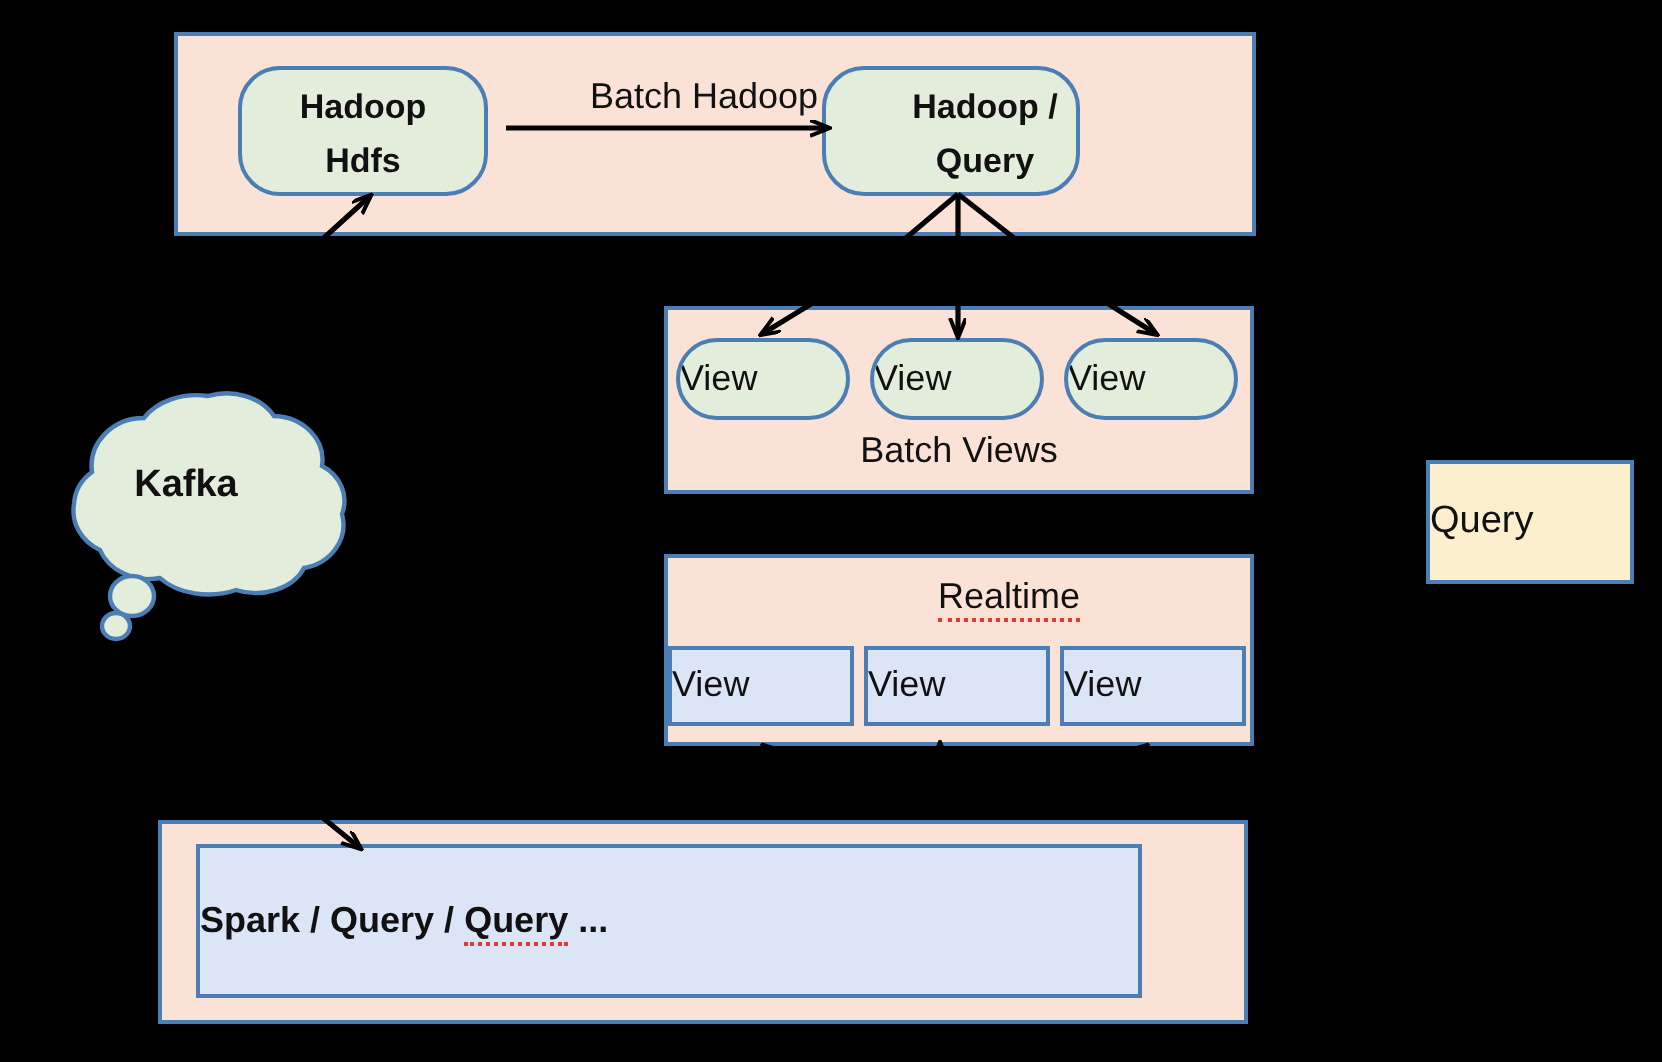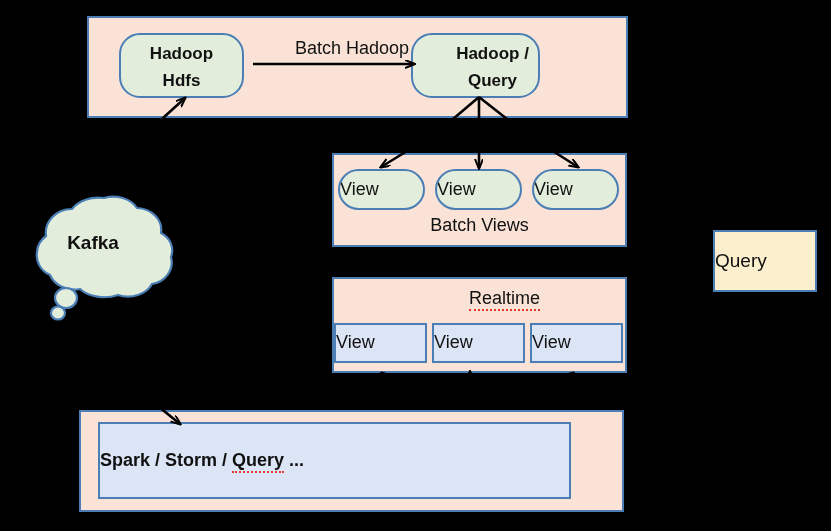--- a/index.html
+++ b/index.html
@@ -181,21 +181,21 @@
       <span class="lbl">View</span>
     </div>
     <div class="box box-blue view-rt" id="view-rt-3">
       <span class="lbl">View</span>
     </div>
   </div>
 
   <div class="panel" id="panel-speed">
     <div class="box box-blue" id="box-speed">
       <span class="lbl bold">
-        <span>Spark / Storm / </span><span class="spell">Query</span><span> ...</span>
+        <span>Spark / Query / </span><span class="spell">Query</span><span> ...</span>
       </span>
     </div>
   </div>
 
   <div class="box box-cream" id="box-query">
     <span class="lbl">Query</span>
   </div>
 
   <svg id="kafka-cloud" viewBox="0 0 190 140">
     <g fill="#E2EDDB" stroke="#4A7EB5" stroke-width="2.2">

